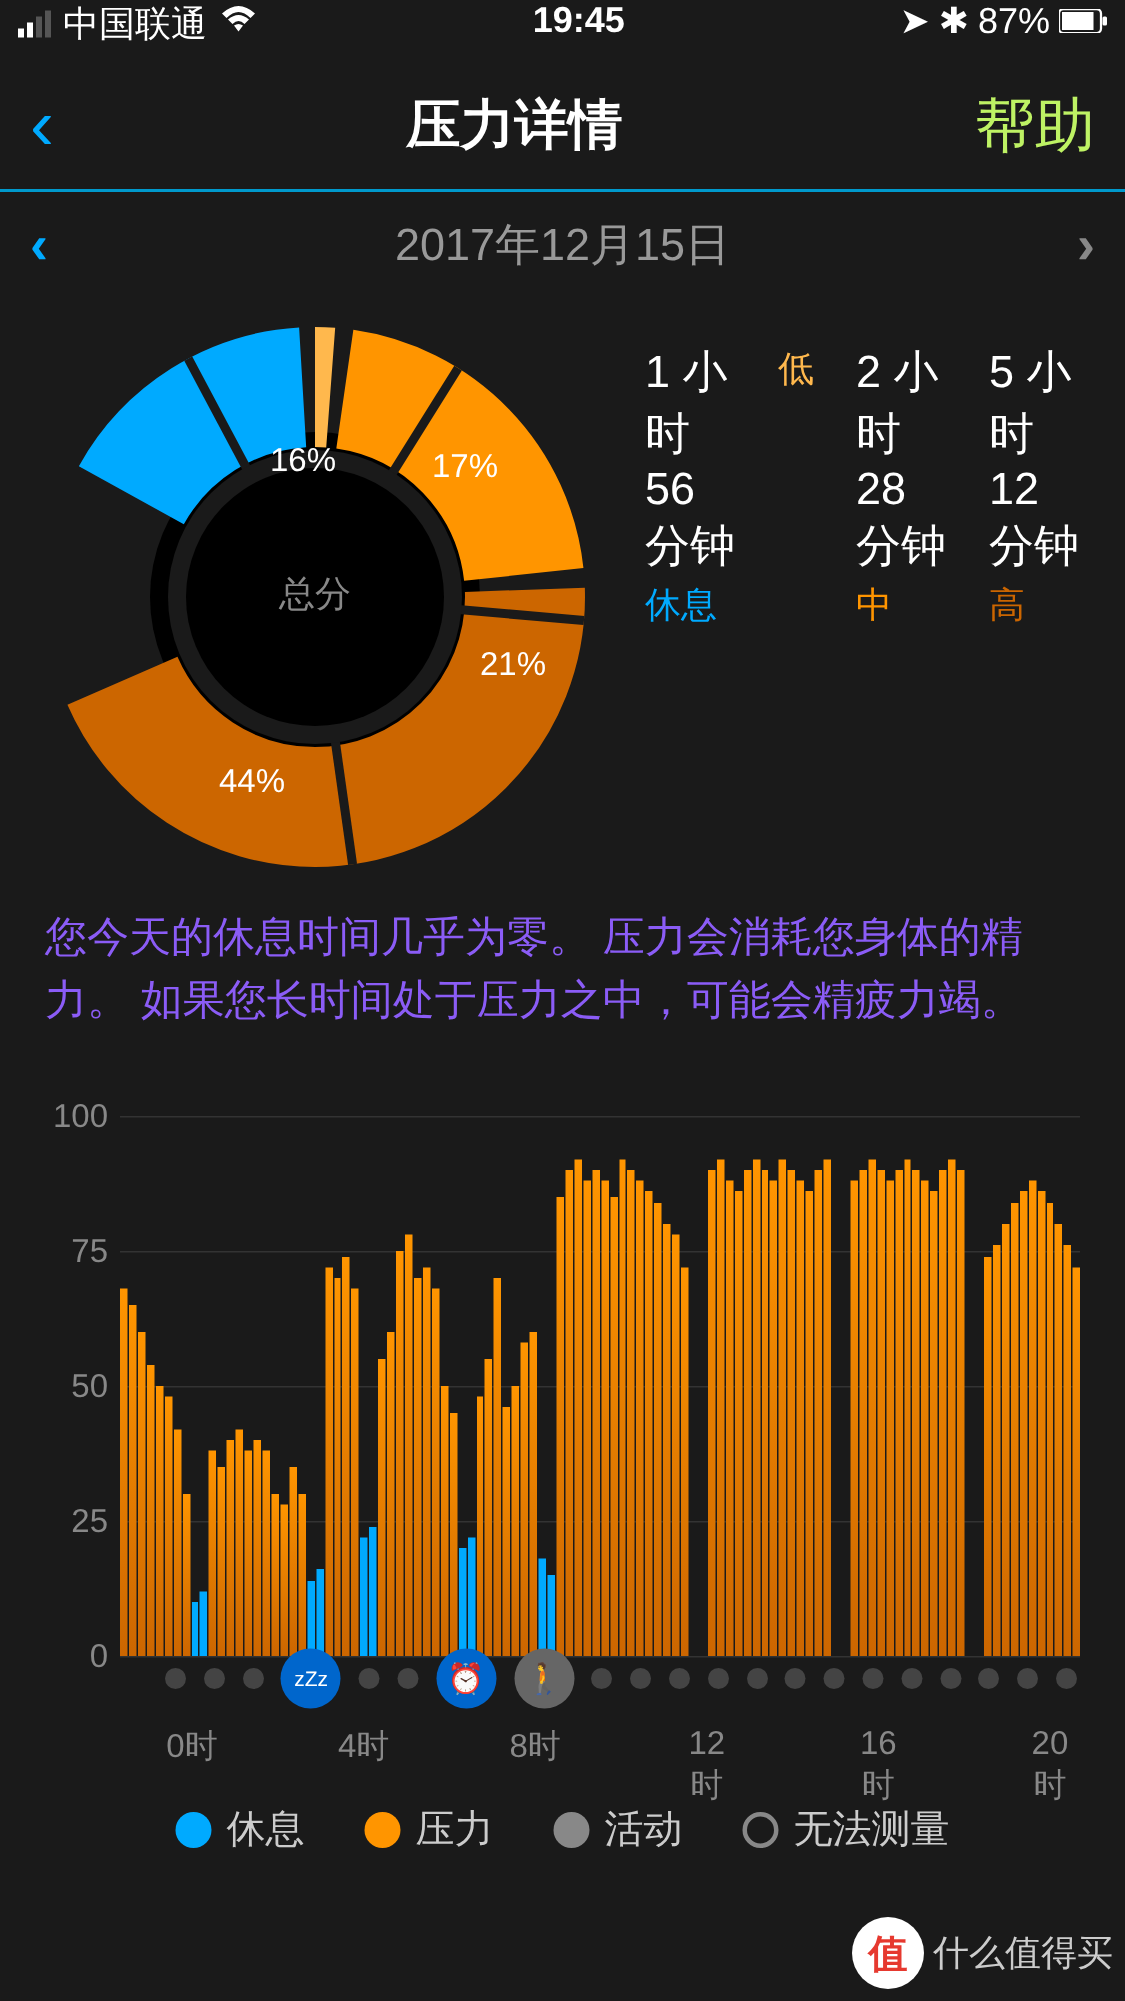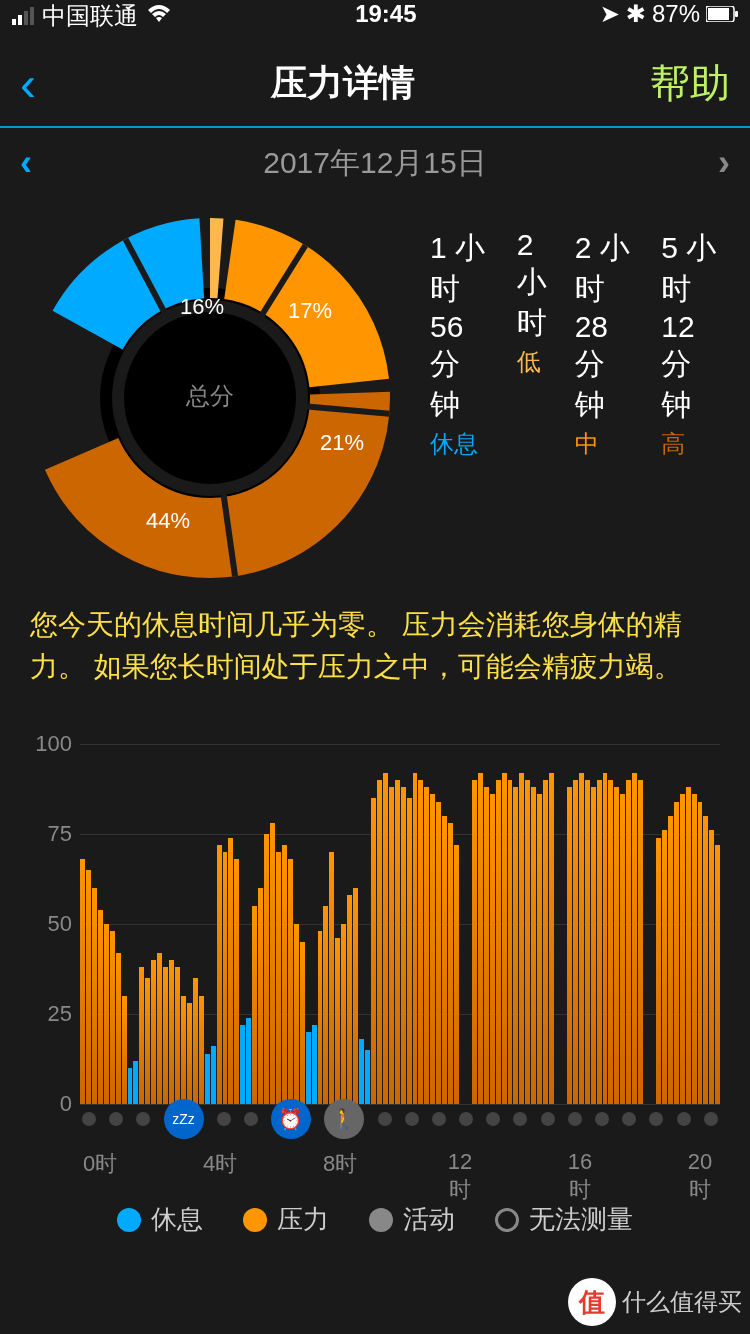--- a/index.html
+++ b/index.html
@@ -82,21 +82,21 @@
 .legend-item { }
 .legend-time { font-size: 30px; color: #fff; }
 .legend-label { font-size: 24px; margin-top: 2px; }
 .c-rest { color: #00aaff; }
 .c-low { color: #ffb84d; }
 .c-med { color: #ff9500; }
 .c-high { color: #cc6600; }
 .description {
   padding: 16px 30px;
   font-size: 28px;
-  color: #fde047;
+  color: #8b5cf6;
   line-height: 1.5;
 }
 .bar-chart-section {
   padding: 40px 30px 0 30px;
 }
 .bar-chart {
   position: relative;
   height: 360px;
   margin-left: 50px;
 }
@@ -130,21 +130,21 @@
   display: flex;
   align-items: flex-end;
   gap: 1px;
 }
 .bar {
   flex: 1;
   background: linear-gradient(to top, #cc6600, #ff9500);
 }
 .bar.rest { background: #00aaff; }
 .x-axis {
-  margin-left: 50px;
+  margin-left: 78px;
   margin-top: 8px;
   position: relative;
   height: 70px;
 }
 .x-dots {
   display: flex;
   justify-content: space-between;
   padding: 0 2px;
 }
 .x-dot {
@@ -280,21 +280,20 @@
         <div class="donut-pct" style="left: 290px; top: 212px;">21%</div>
         <div class="donut-pct" style="left: 116px; top: 290px;">44%</div>
       </div>
   </div>
   <div class="legend-list" id="legend-list">
       <div class="legend-item">
         <div class="legend-time">1 小时 56分钟</div>
                  <div class="legend-label c-rest">休息</div>
       </div>
       <div class="legend-item">
-        <div class="legend-time">2 小时</div>
                  <div class="legend-label c-low">低</div>
       </div>
       <div class="legend-item">
         <div class="legend-time">2 小时 28分钟</div>
                  <div class="legend-label c-med">中</div>
       </div>
       <div class="legend-item">
         <div class="legend-time">5 小时 12分钟</div>
                  <div class="legend-label c-high">高</div>
       </div>

